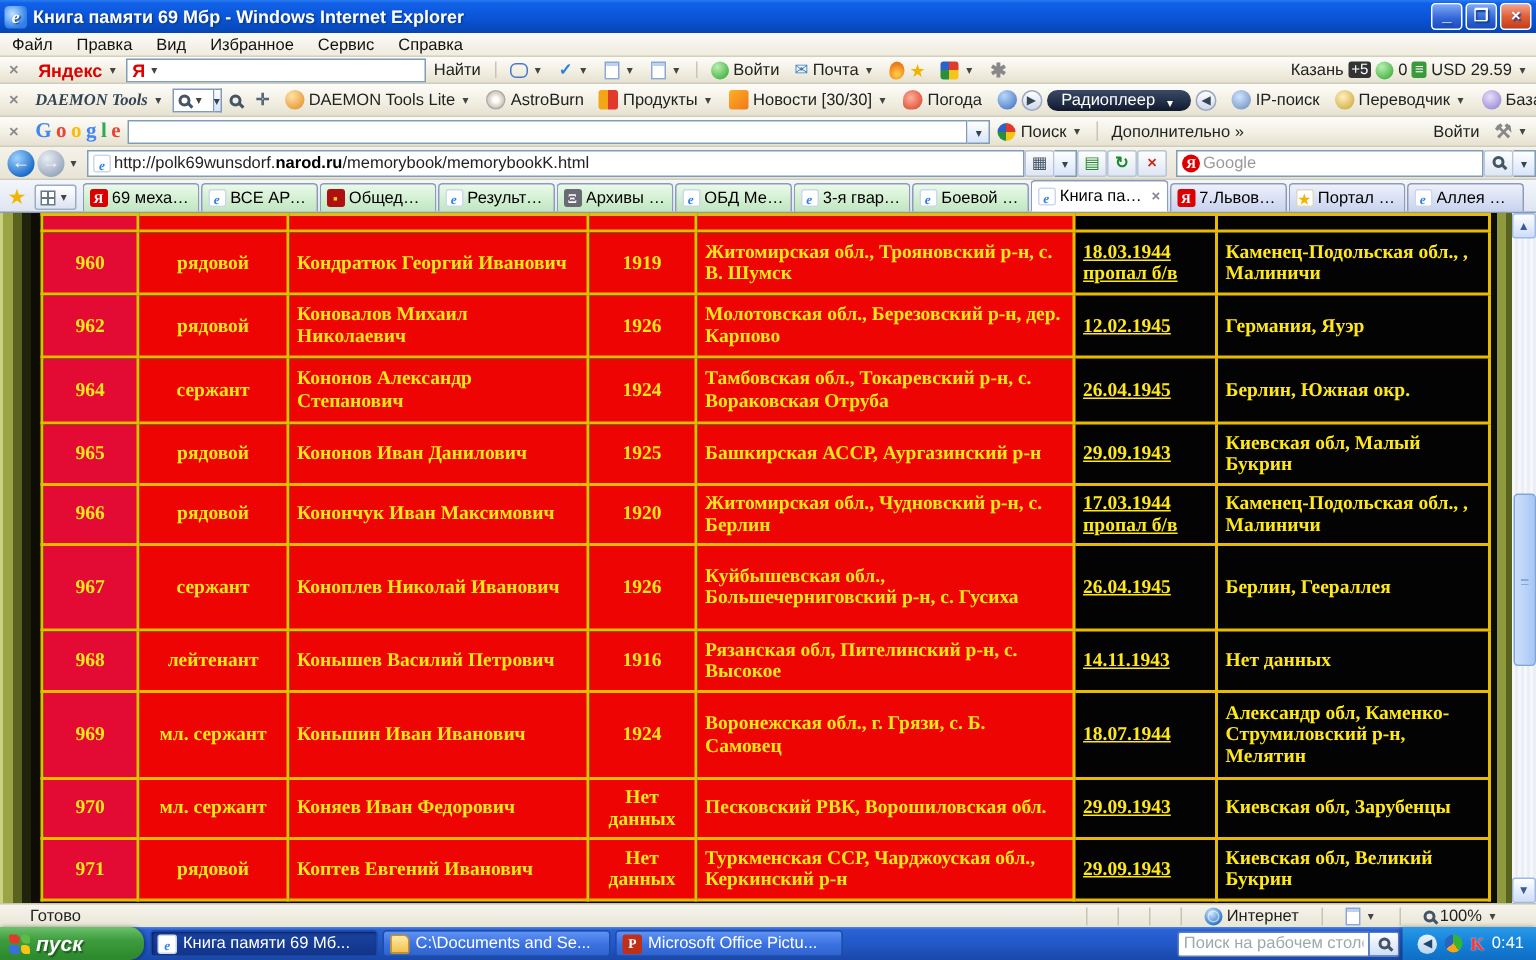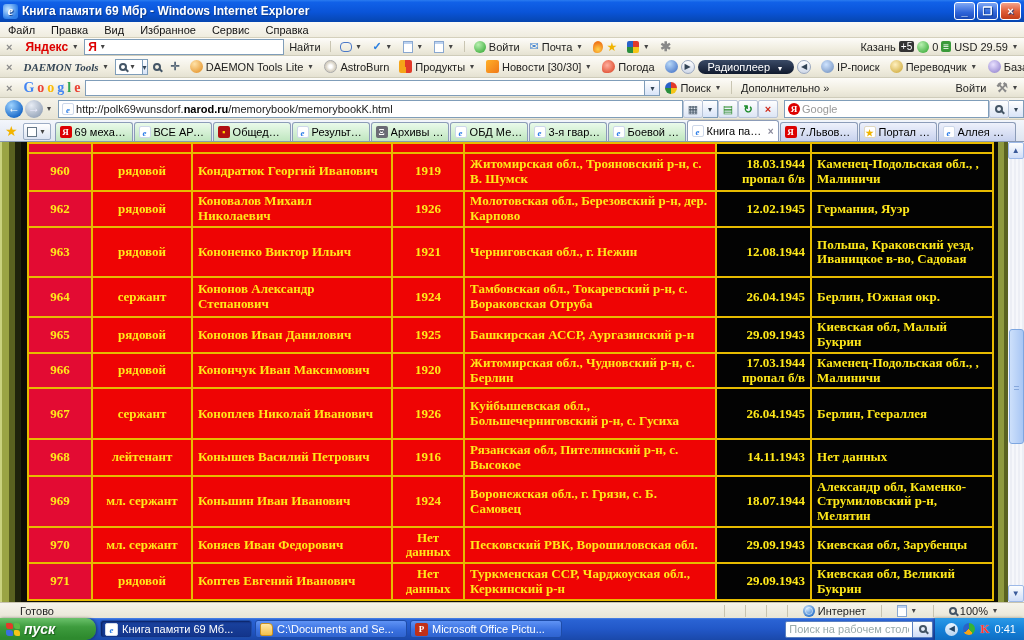--- a/index.html
+++ b/index.html
@@ -97,21 +97,21 @@
   
   .content { height:460px; display:flex; background:#0d0d05; }
   .page-left { width:28px; background:linear-gradient(90deg,#c9d27e 0 2px,#9aa444 2px 9px,#5a6220 9px 15px,#20240c 15px 21px,#0d0d05 21px); }
   .page-right { width:14px; background:linear-gradient(90deg,#0d0d05 0 4px,#8f9a3e 4px 10px,#5a6220 10px); }
   table.memory { border-collapse:collapse; table-layout:fixed; width:965px; height:459px;
      font-family:"Liberation Serif",serif; font-weight:bold; font-size:13px; color:#ffe81a; }
   table.memory td { border:2px solid #e7bb00; background:#ef0404; padding:1px 5px; vertical-align:middle; line-height:1.12; overflow:hidden; }
   table.memory td.c { text-align:center; }
   table.memory td.col-num { background:#e30b33; text-align:center; }
   table.memory td.col-date, table.memory td.col-place { background:#030303; }
-  table.memory td.col-date { text-align:right; }
+  table.memory td.col-date { text-align:left;text-decoration:underline; }
   tr.partial td { height:9px; padding:0 5px; }
   tr.r0 td{height:35px} tr.r1 td{height:37px} tr.r2 td{height:34px} tr.r3 td{height:46px}
   tr.r4 td{height:37px} tr.r5 td{height:31px} tr.r6 td{height:18px} tr.r7 td{height:47px}
   tr.r8 td{height:34px} tr.r9 td{height:47px} tr.r10 td{height:33px} tr.r11 td{height:34px}
 
   
   .scrollbar { width:17px; background:repeating-linear-gradient(90deg,#f6f7fb 0 2px,#eceef5 2px 4px); display:flex; flex-direction:column; }
   .sb-btn { height:17px; background:linear-gradient(180deg,#fdfefe,#cfddf8); border:1px solid #9db9e8; border-radius:2px; color:#3a5a9a; font-size:8px; text-align:center; line-height:15px; }
   .sb-track { flex:1; position:relative; }
   .sb-thumb { position:absolute; top:170px; left:0; width:15px; height:115px; margin:0 1px; border:1px solid #7da6e0; border-radius:3px; background:linear-gradient(90deg,#cde0fb,#a8c6f4); }
@@ -471,31 +471,20 @@
     <td class="col-num">962</td>
     <td class="c">рядовой</td>
     <td>Коновалов Михаил Николаевич</td>
     <td class="c">1926</td>
     <td>Молотовская обл., Березовский р-н, дер. Карпово</td>
     <td class="col-date">
             <div class="dt">12.02.1945</div>
           </td>
     <td class="col-place">Германия, Яуэр</td>
   </tr>
-        <tr class="r3">
-    <td class="col-num">963</td>
-    <td class="c">рядовой</td>
-    <td>Кононенко Виктор Ильич</td>
-    <td class="c">1921</td>
-    <td>Черниговская обл., г. Нежин</td>
-    <td class="col-date">
-            <div class="dt">12.08.1944</div>
-          </td>
-    <td class="col-place">Польша, Краковский уезд, Иваницкое в-во, Садовая</td>
-  </tr>
         <tr class="r4">
     <td class="col-num">964</td>
     <td class="c">сержант</td>
     <td>Кононов Александр Степанович</td>
     <td class="c">1924</td>
     <td>Тамбовская обл., Токаревский р-н, с. Вораковская Отруба</td>
     <td class="col-date">
             <div class="dt">26.04.1945</div>
           </td>
     <td class="col-place">Берлин, Южная окр.</td>

